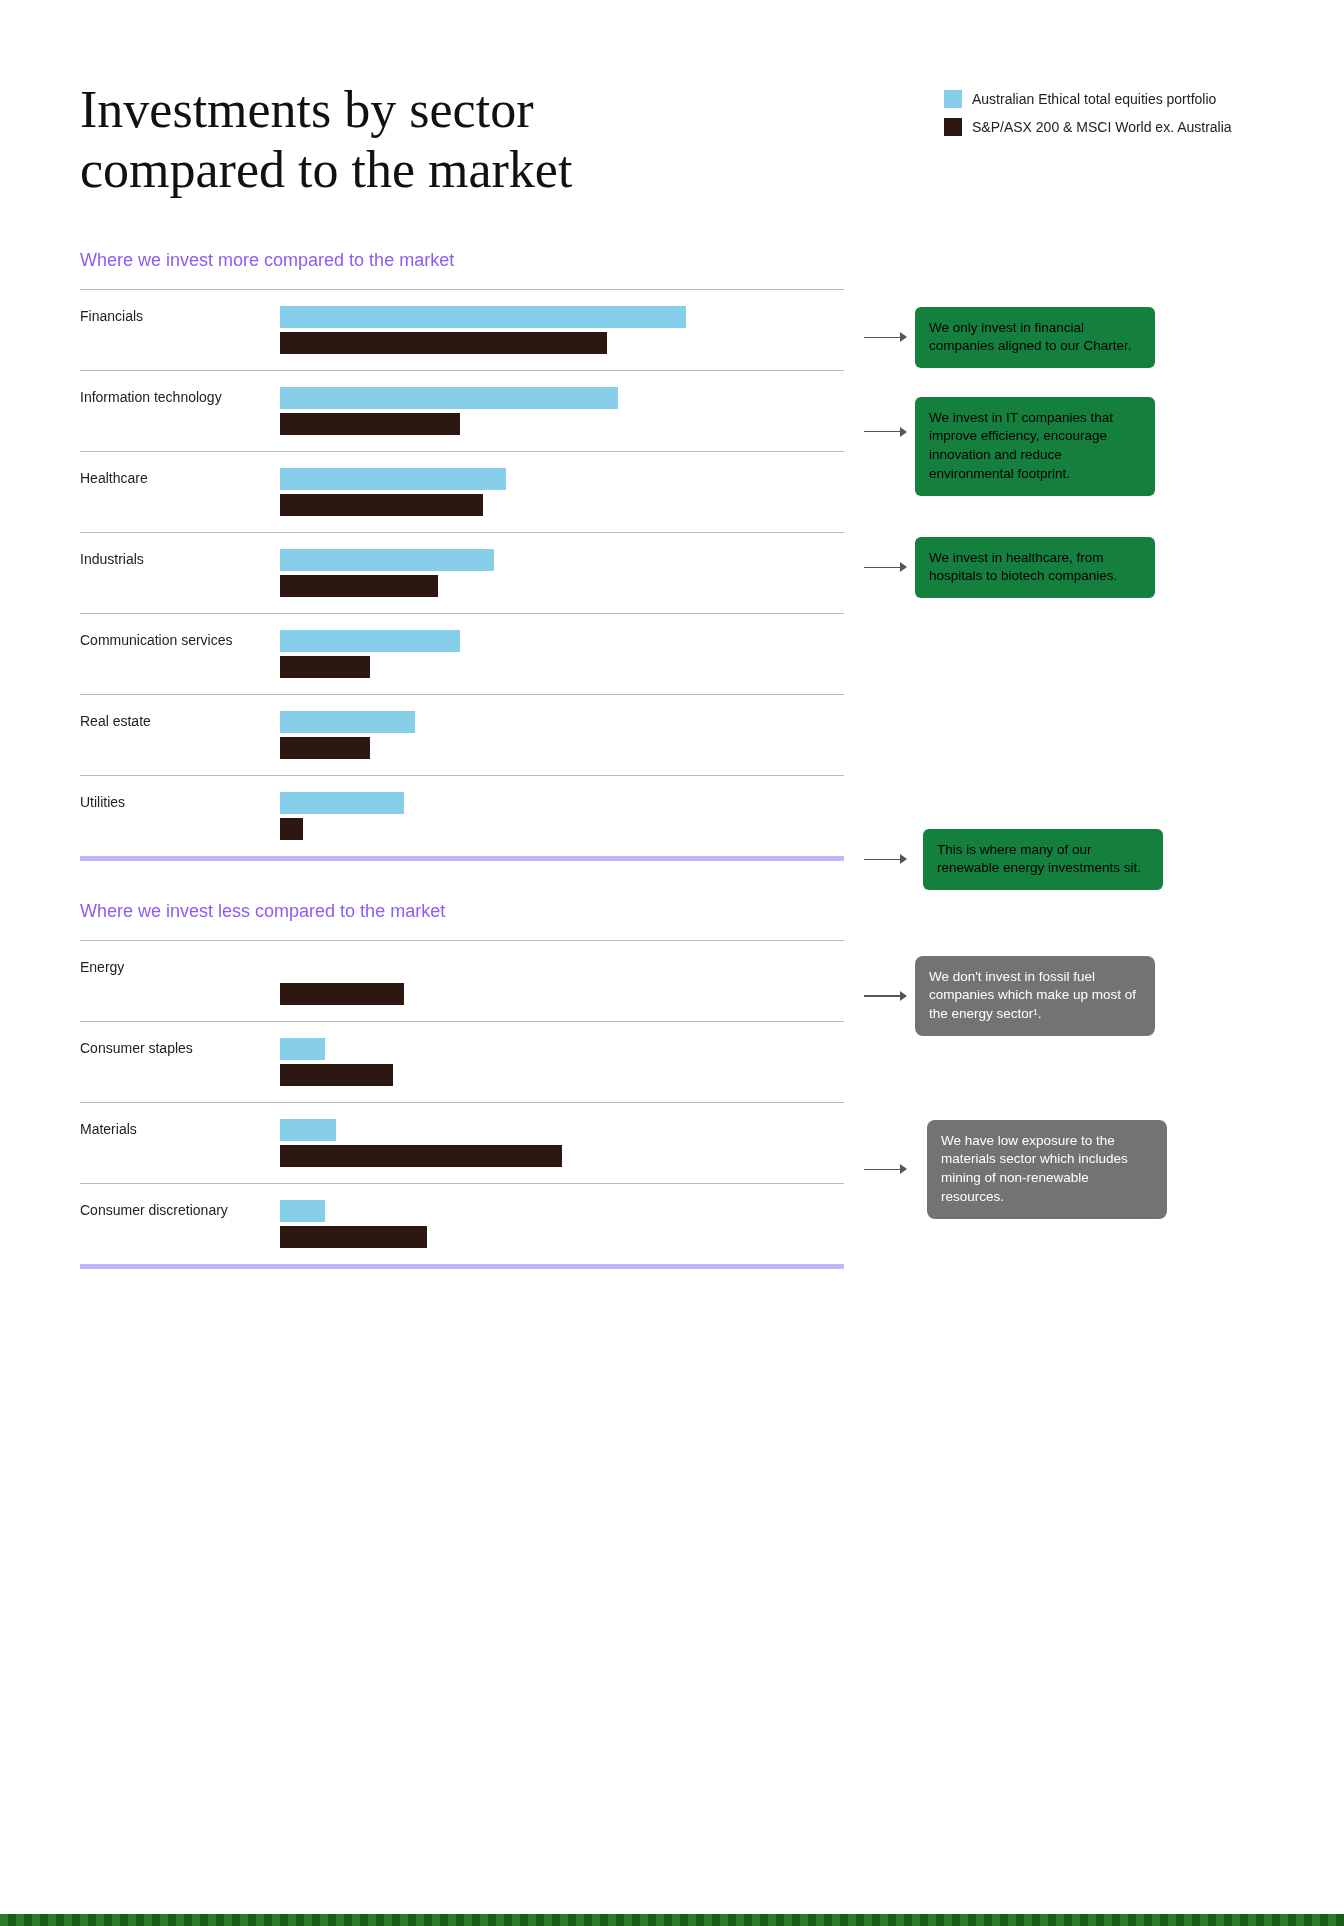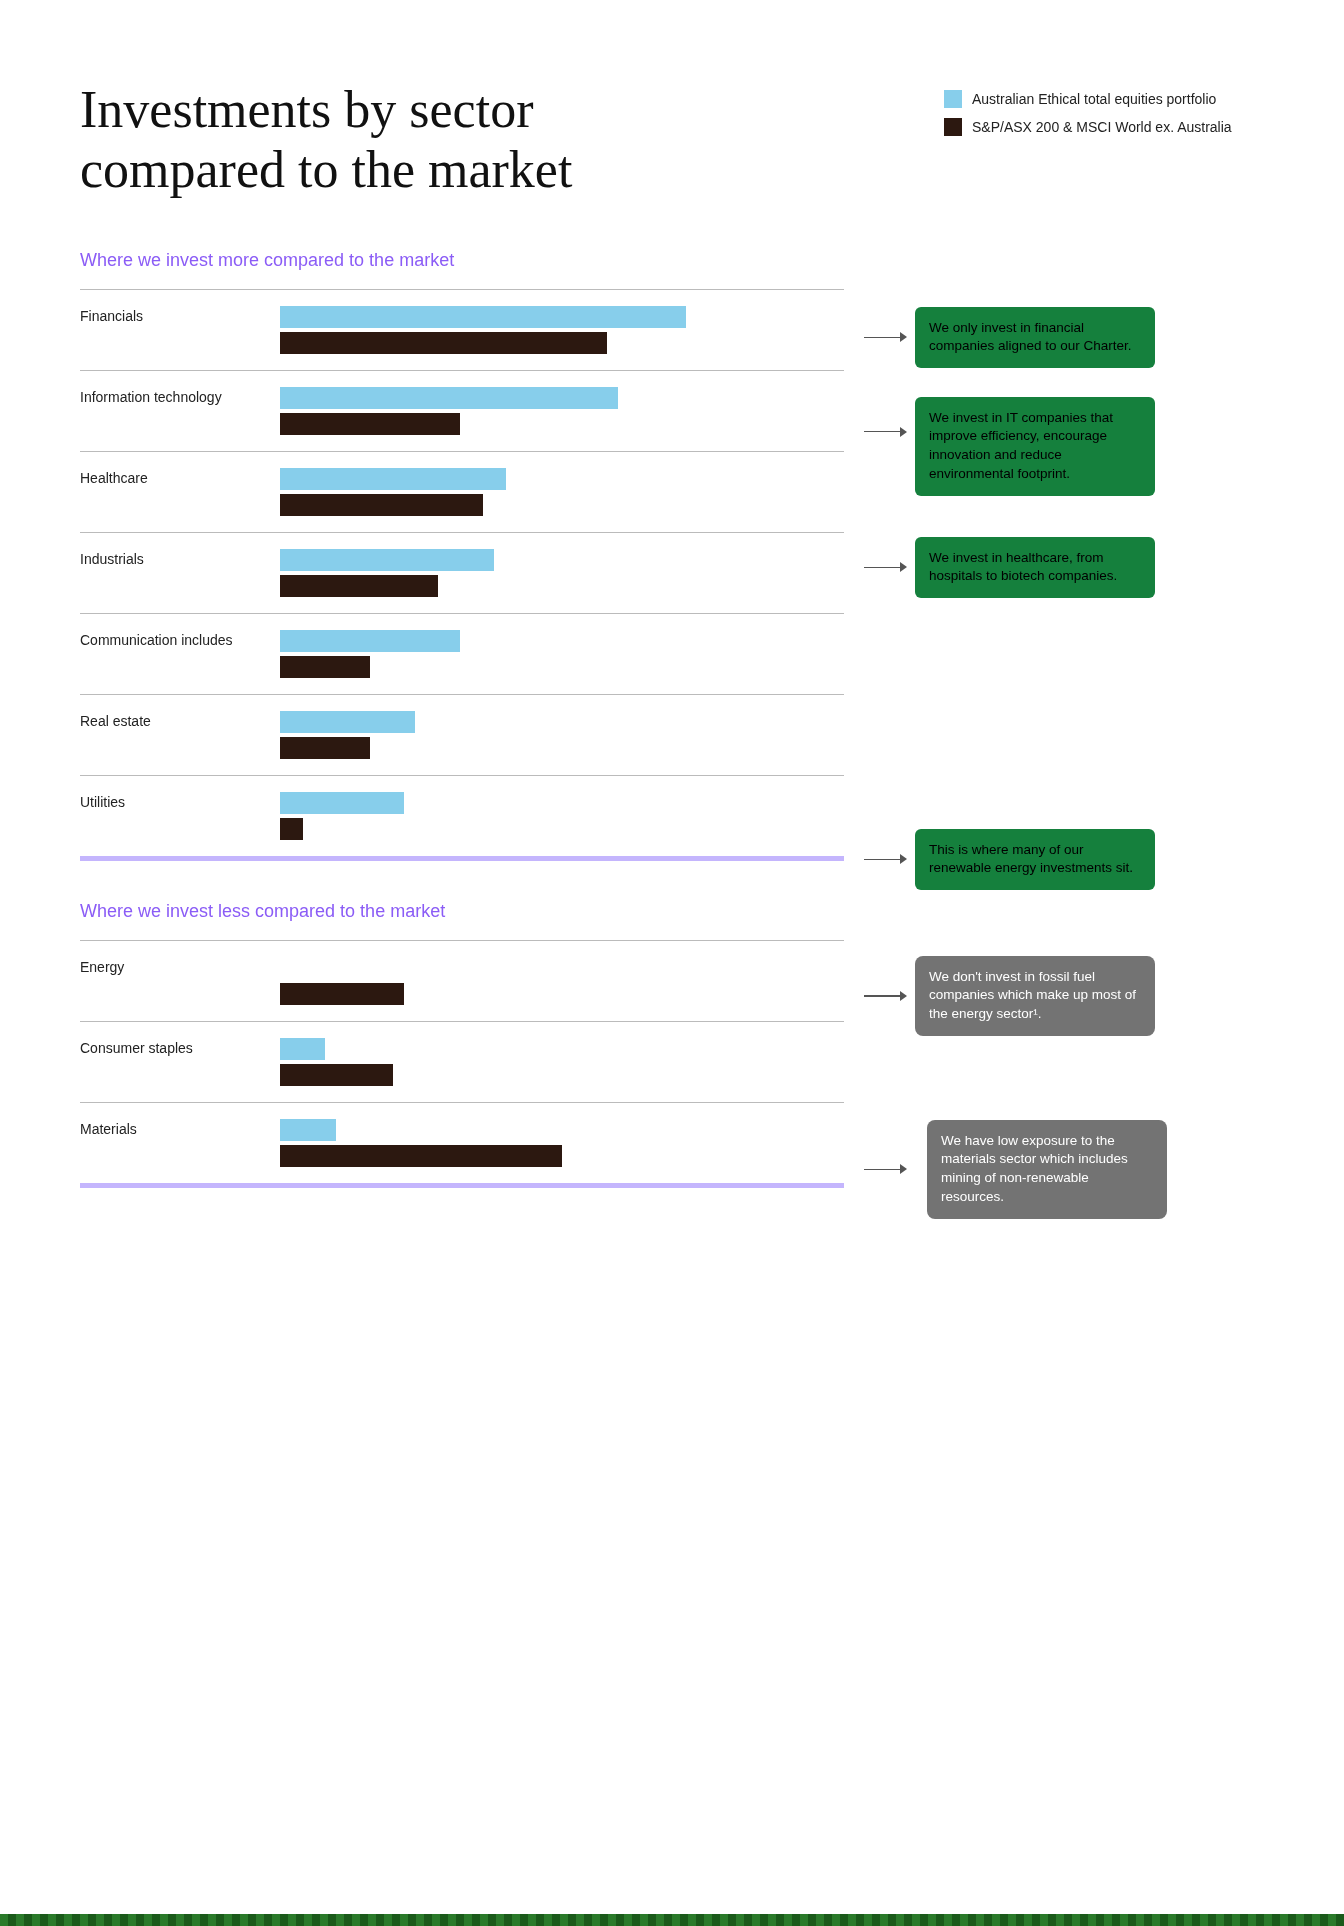--- a/index.html
+++ b/index.html
@@ -197,21 +197,21 @@
 
         <div class="chart-row">
           <div class="row-label">Industrials</div>
           <div class="bars-area">
             <div class="bar blue" style="width: 38%;"></div>
             <div class="bar dark" style="width: 28%;"></div>
           </div>
         </div>
 
         <div class="chart-row">
-          <div class="row-label">Communication includes</div>
+          <div class="row-label">Communication services</div>
           <div class="bars-area">
             <div class="bar blue" style="width: 32%;"></div>
             <div class="bar dark" style="width: 16%;"></div>
           </div>
         </div>
 
         <div class="chart-row">
           <div class="row-label">Real estate</div>
           <div class="bars-area">
             <div class="bar blue" style="width: 24%;"></div>
@@ -252,21 +252,21 @@
             <div style="width:0;height:0;border-top:5px solid transparent;border-bottom:5px solid transparent;border-right:7px solid #555;transform:rotate(180deg);"></div>
           </div>
           <div class="annotation-bubble green" style="margin-left:8px;">We invest in healthcare, from hospitals to biotech companies.</div>
         </div>
 
         <div style="position: absolute; top: 540px; left: 0; display: flex; align-items: center;">
           <div style="display:flex;align-items:center;">
             <div style="width:36px;height:1.5px;background:#555;"></div>
             <div style="width:0;height:0;border-top:5px solid transparent;border-bottom:5px solid transparent;border-right:7px solid #555;transform:rotate(180deg);"></div>
           </div>
-          <div class="annotation-bubble green" style="margin-left:8px;">This is where many of our renewable energy investments sit.</div>
+          <div class="annotation-bubble green" style="margin-left:16px;">This is where many of our renewable energy investments sit.</div>
         </div>
 
       </div>
     </div>
   </div>
 
   <div style="margin-top: 40px;">
     <div class="section-header">Where we invest less compared to the market</div>
 
     <div class="full-chart-wrapper">
@@ -289,20 +289,27 @@
         </div>
 
         <div class="chart-row">
           <div class="row-label">Materials</div>
           <div class="bars-area">
             <div class="bar blue" style="width: 10%;"></div>
             <div class="bar dark" style="width: 50%;"></div>
           </div>
         </div>
 
+        <div class="chart-row">
+          <div class="row-label">Consumer discretionary</div>
+          <div class="bars-area">
+            <div class="bar blue" style="width: 8%;"></div>
+            <div class="bar dark" style="width: 26%;"></div>
+          </div>
+        </div>
       </div>
 
       <div class="side-annotations" style="position: relative; padding-top: 0;">
 
         <div style="position: absolute; top: 16px; left: 0; display: flex; align-items: center;">
           <div style="display:flex;align-items:center;">
             <div style="width:36px;height:1.5px;background:#555;"></div>
             <div style="width:0;height:0;border-top:5px solid transparent;border-bottom:5px solid transparent;border-right:7px solid #555;transform:rotate(180deg);"></div>
           </div>
           <div class="annotation-bubble red" style="margin-left:8px;">We don't invest in fossil fuel companies which make up most of the energy sector¹.</div>

